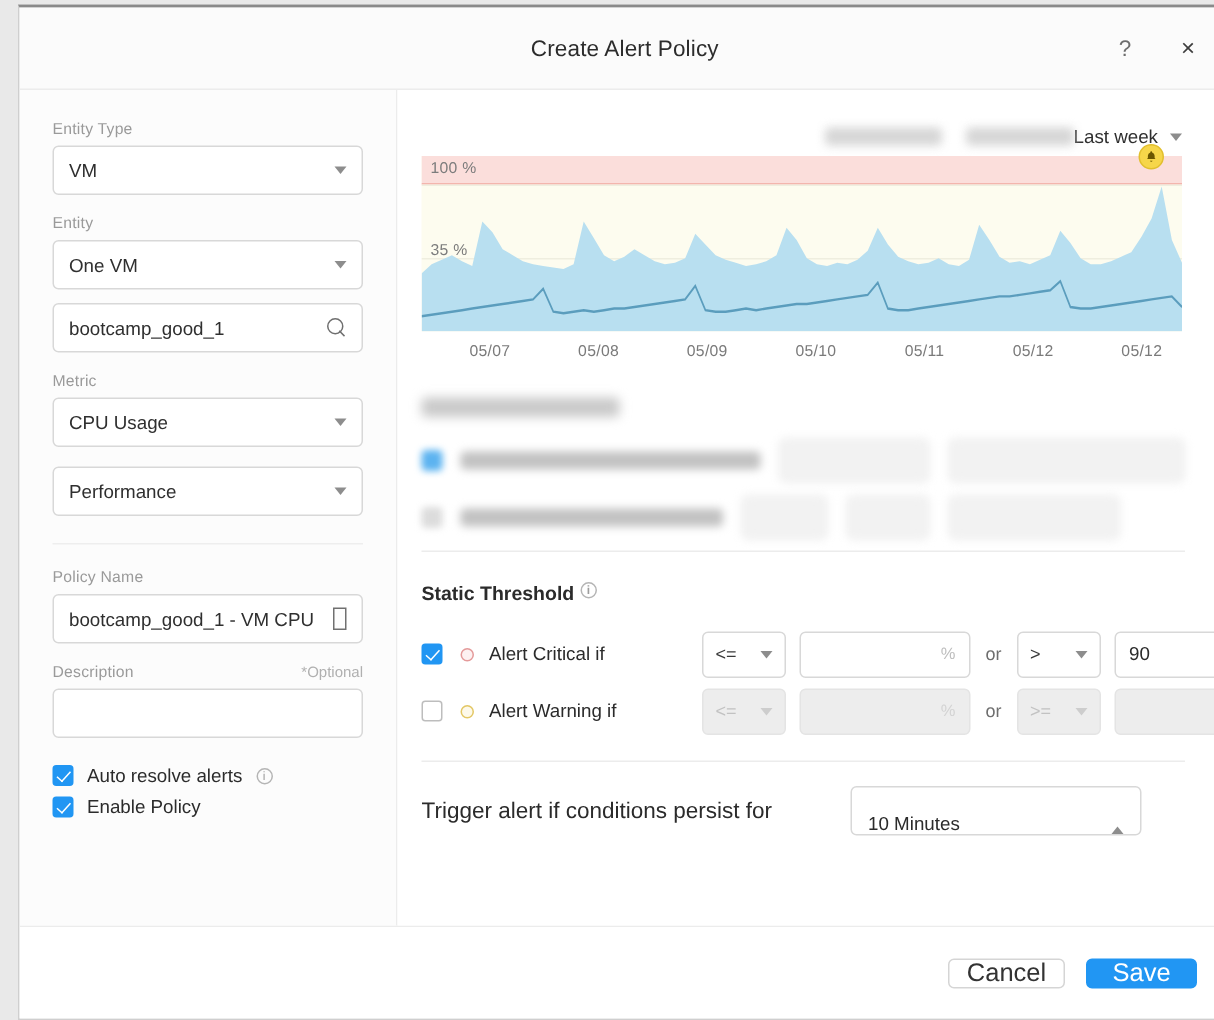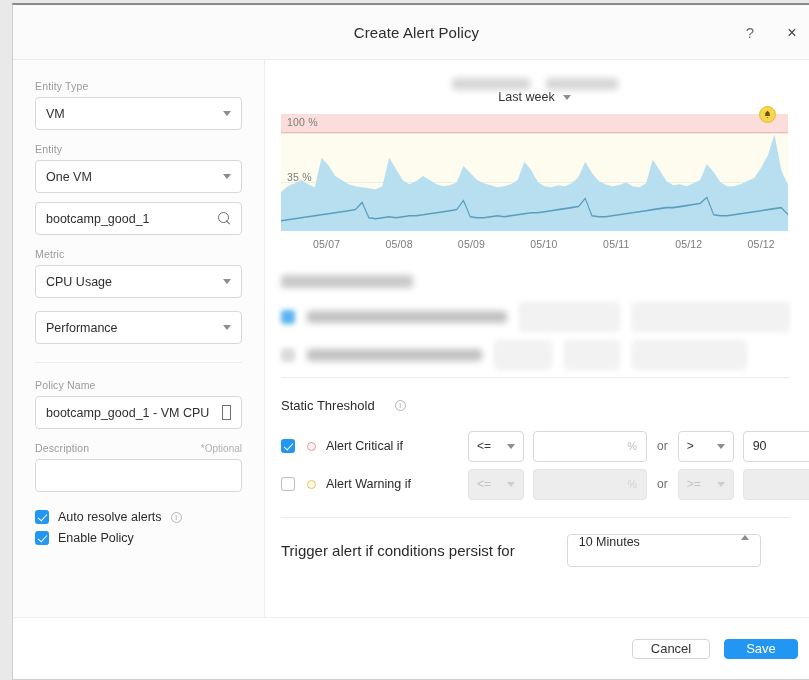--- a/index.html
+++ b/index.html
@@ -218,22 +218,20 @@
     padding-right: 14px;
   }
 
   
   .chart-block { padding: 18px 18px 0 16px; }
   .chart-top {
     display: flex;
     align-items: center;
     justify-content: flex-end;
     height: 26px;
-    margin-bottom: 10px;
-    flex-direction: column;
   }
   .chart-titles { display: flex; gap: 16px; align-items: center; }
   .blurtext {
     height: 12px;
     border-radius: 3px;
     background: #d4d4d4;
     filter: blur(3.2px);
     opacity: .95;
   }
   .blurtext.t1 { width: 78px; }
@@ -337,22 +335,22 @@
   .blur-box.b4 { width: 56px; }
   .blur-box.b5 { width: 115px; }
   .blur-sep {
     height: 1px; background: #ececec;
     margin: 6px 0 0 0;
   }
 
   
   .static-block { padding: 6px 16px 0 16px; }
   .st-head {
-    display: flex; align-items: center; gap: 20px;
-    font-size: 13px; font-weight: normal; color: #2b2b2b;
+    display: flex; align-items: flex-start; gap: 4px;
+    font-size: 13px; font-weight: bold; color: #2b2b2b;
     margin-bottom: 14px;
   }
   .th-row {
     display: flex; align-items: center;
     height: 38px;
     gap: 0;
   }
   .th-row .cbox { margin-right: 12px; }
   .sev-dot {
     width: 9px; height: 9px; border-radius: 50%;
@@ -409,40 +407,40 @@
     padding: 16px 16px 0 16px;
   }
   .trigger-label {
     font-size: 15px; color: #2b2b2b;
     flex: 0 0 auto;
     margin-right: 52px;
   }
   .trigger-sel {
     width: 194px; height: 33px;
     border: 1px solid #d8d8d8; border-radius: 4px; background: #fff;
-    display: flex; align-items: flex-start; justify-content: space-between;
+    display: flex; align-items: flex-end; justify-content: space-between;
     padding: 0 11px;
     font-size: 12.5px; color: #2b2b2b;
     cursor: pointer;
   }
 
   
   .dlg-footer {
     flex: 0 0 62px;
     height: 62px;
     border-top: 1px solid #ececec;
     background: #fff;
     display: flex; align-items: center; justify-content: flex-end;
     gap: 14px;
     padding-right: 22px;
   }
   .btn {
     height: 20px;
     border-radius: 4px;
-    font-size: 13px;
+    font-size: 17px;
     display: flex; align-items: center; justify-content: center;
     cursor: pointer;
     font-family: "Liberation Sans", sans-serif;
   }
   .btn-cancel {
     width: 78px;
     border: 1px solid #d5d5d5;
     background: #fff; color: #333;
   }
   .btn-save {

